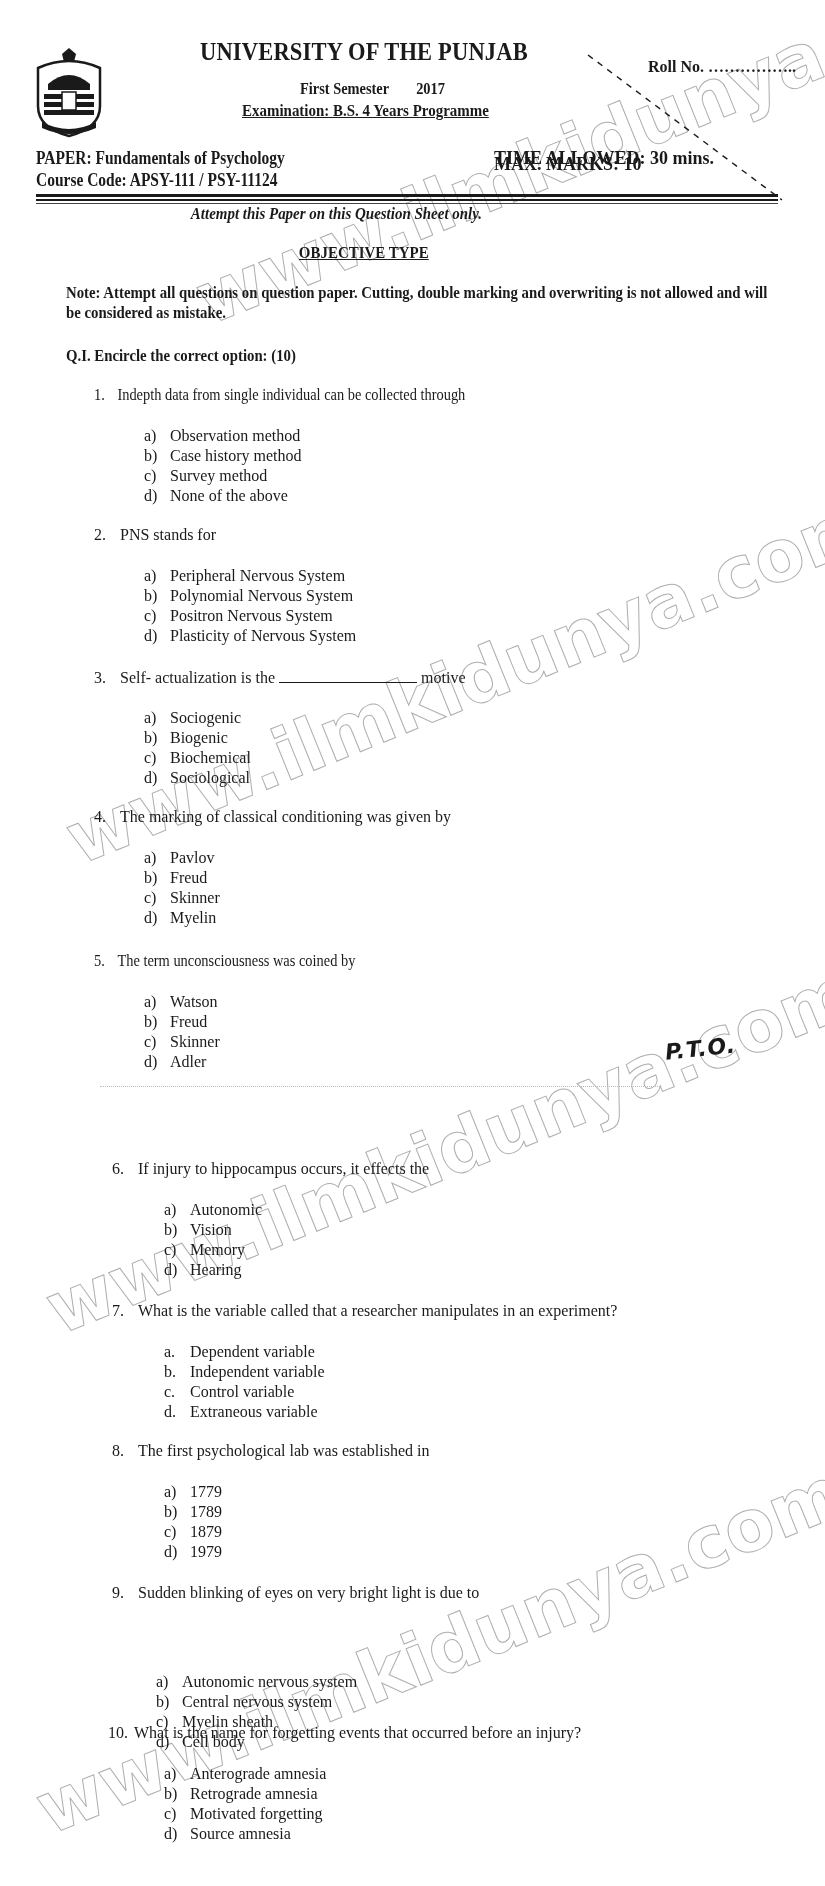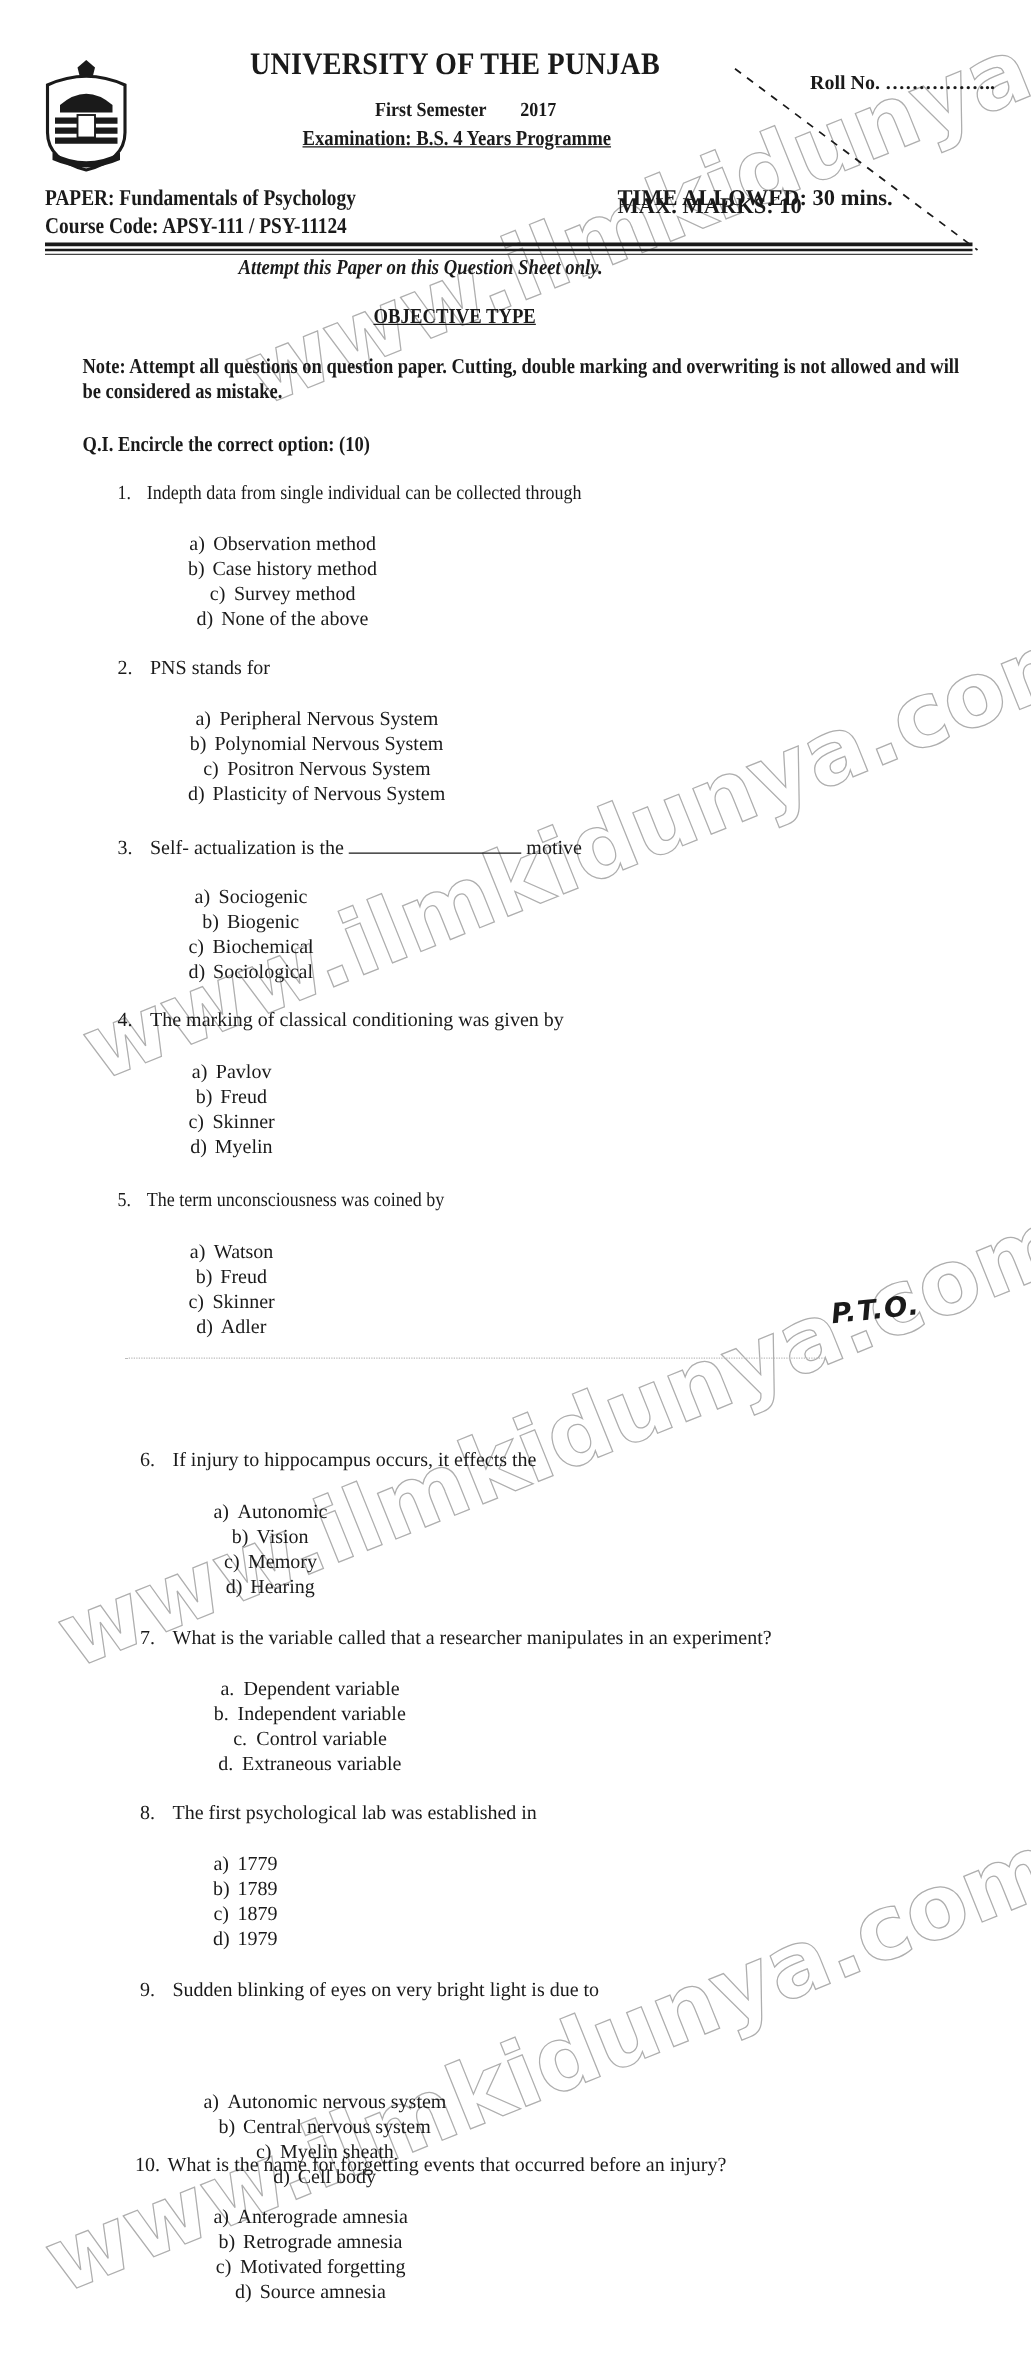--- a/index.html
+++ b/index.html
@@ -34,21 +34,21 @@
   .objective span { display: inline-block; text-decoration: underline; transform: scaleX(0.88); }
   .note { left: 66px; top: 283px; width: 720px; font-size: 17px; font-weight: bold; line-height: 20px;
           transform: scaleX(0.87); transform-origin: left top; width: 820px; }
   .qi { left: 66px; top: 346px; font-size: 17px; font-weight: bold; white-space: nowrap;
         transform: scaleX(0.87); transform-origin: left top; }
 
   
   .q { position: absolute; font-size: 16px; white-space: nowrap; }
   .q .stem { position: absolute; left: 0; top: 0; white-space: nowrap; }
   .q .num { display: inline-block; width: 26px; }
-  .q .opts { position: absolute; left: 50px; list-style: none; margin: 0; padding: 0; text-align: center; }
+  .q .opts { position: absolute; left: 50px; list-style: none; margin: 0; padding: 0; }
   .q .opts li { height: 20px; line-height: 20px; white-space: nowrap; }
   .q .opts .lbl { display: inline-block; width: 26px; }
   .stem-narrow { transform: scaleX(0.9); transform-origin: left top; }
   .blank { display: inline-block; width: 138px; border-bottom: 1px solid #1a1a1a; height: 14px; margin: 0 4px; }
 
   .pto { left: 665px; top: 1036px; font-family: "DejaVu Sans", sans-serif; font-size: 22px; font-style: italic;
          font-weight: bold; transform: rotate(-6deg); letter-spacing: 1px; }
   .dotted { left: 100px; top: 1086px; width: 560px; border-top: 1px dotted #bbb; }
 
   .watermark { position: absolute; font-family: "DejaVu Sans", sans-serif; font-size: 72px; font-weight: bold;

